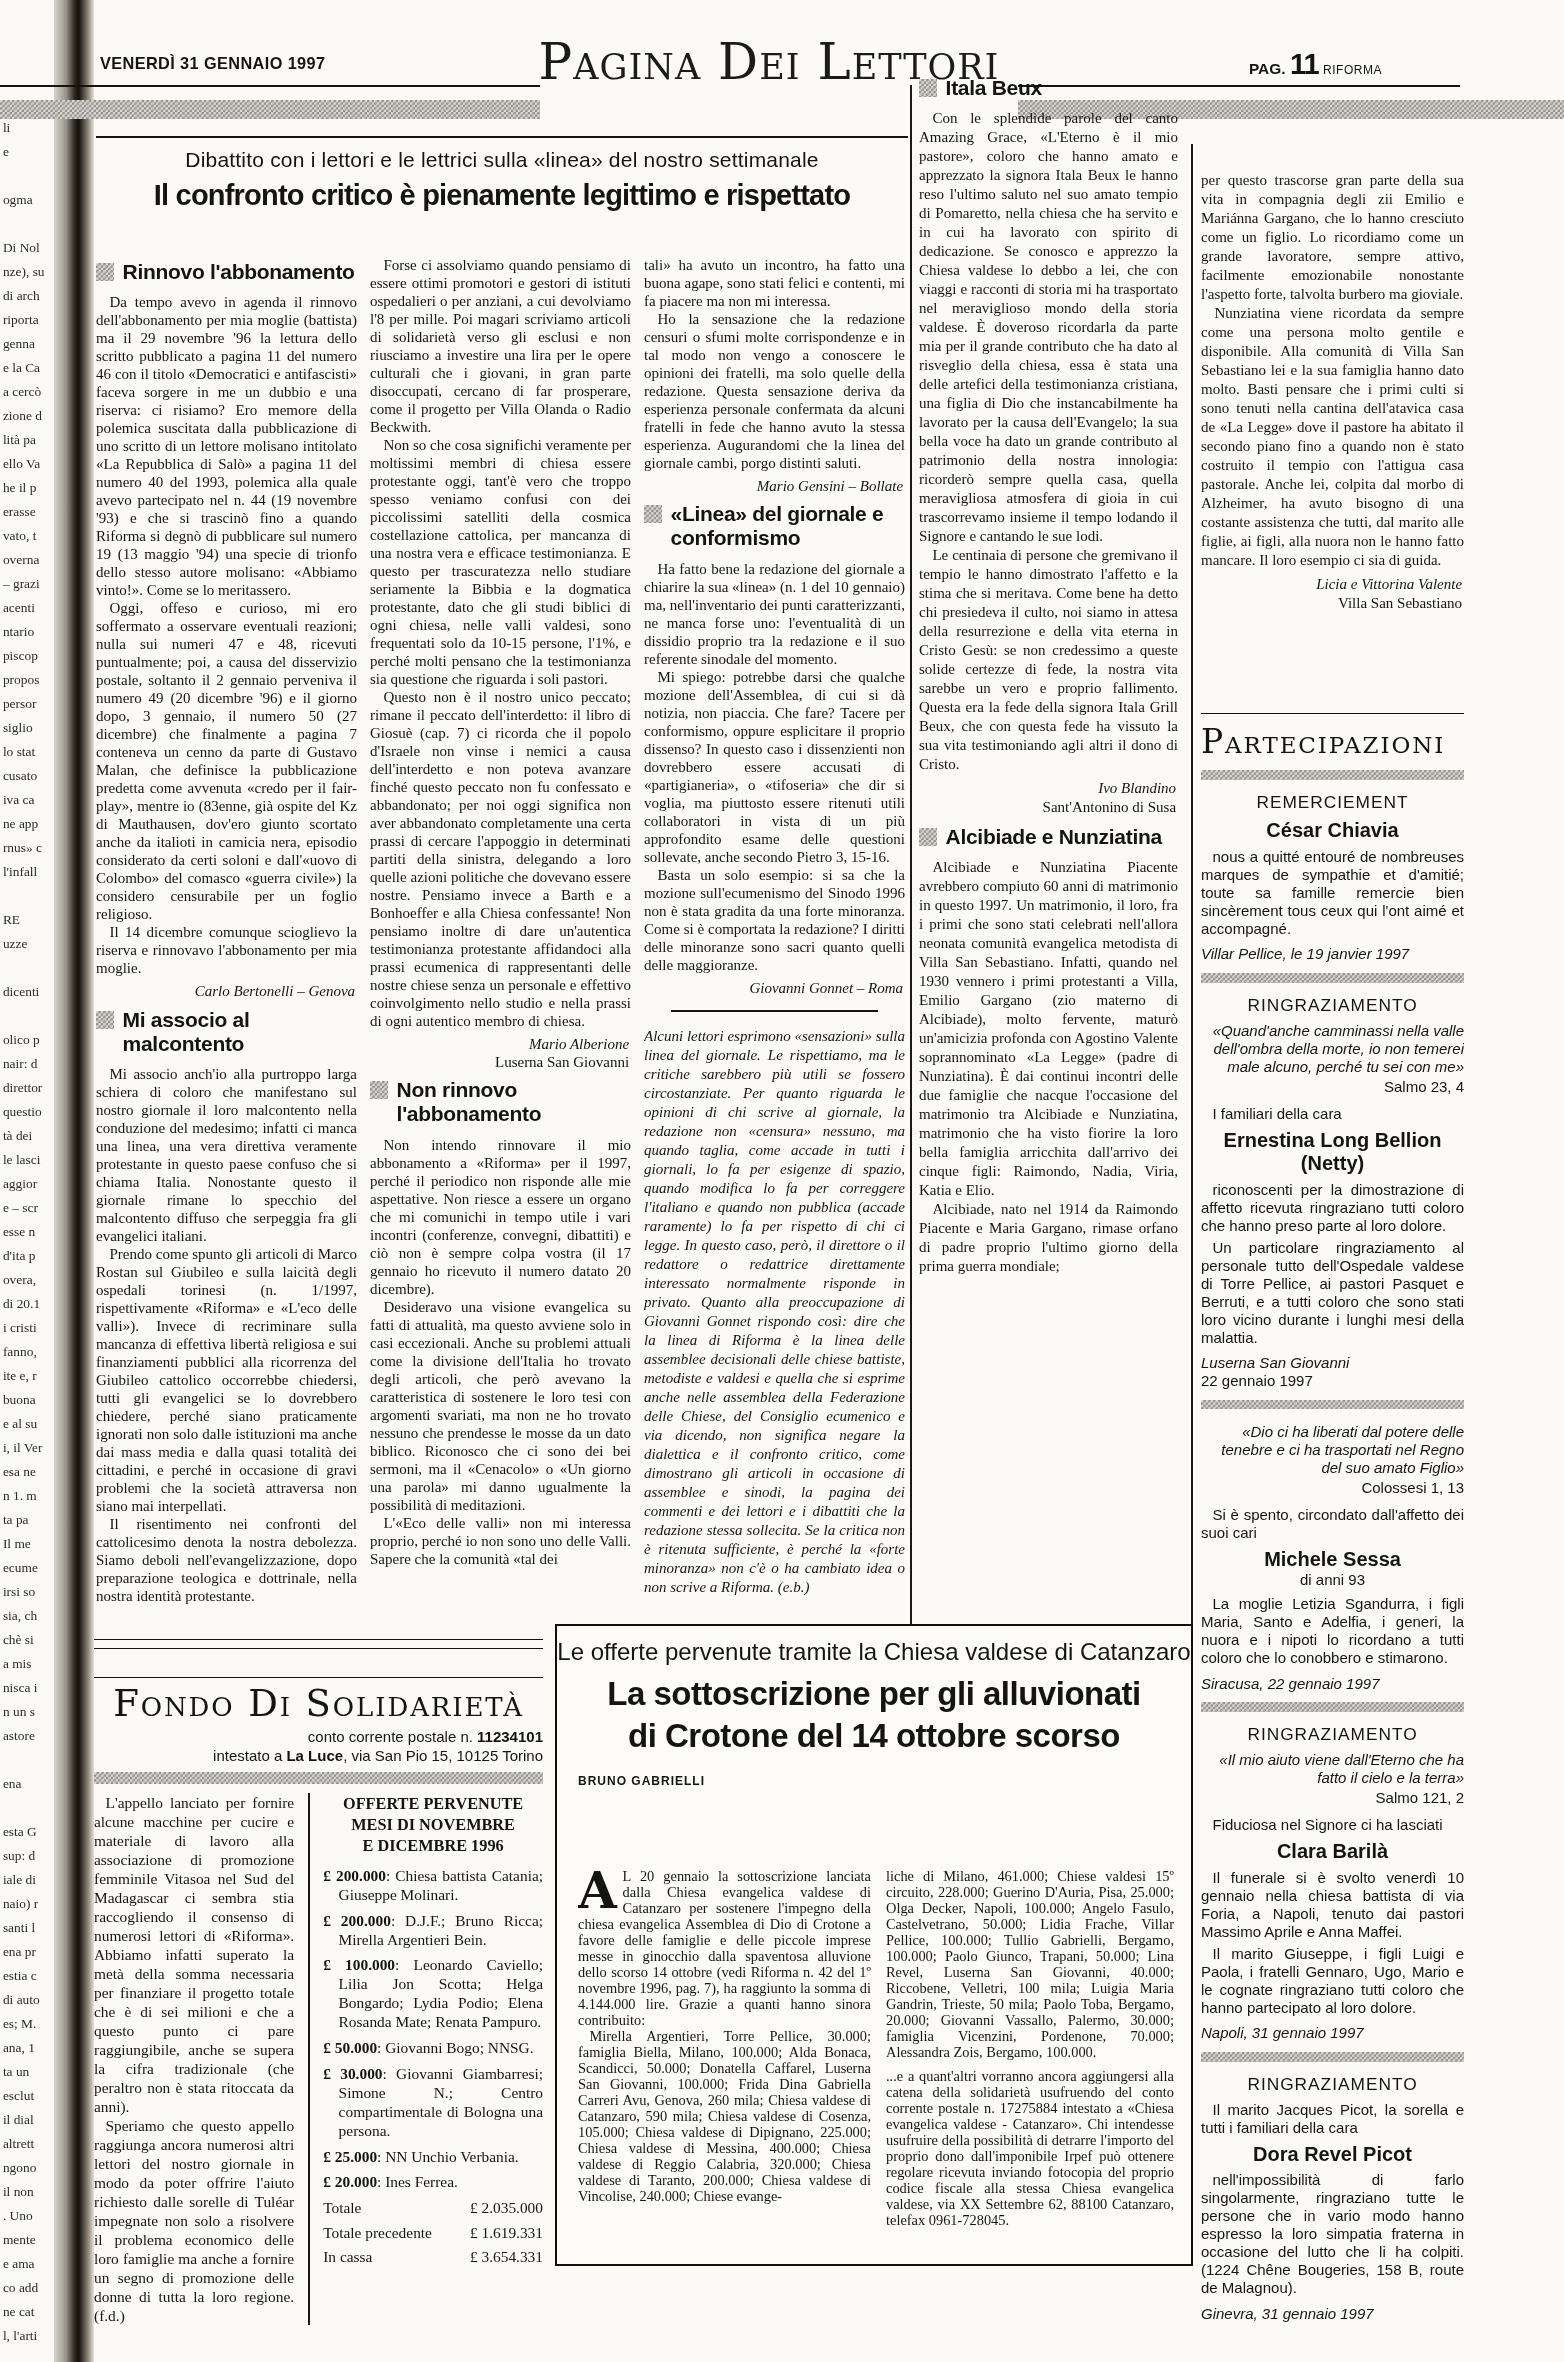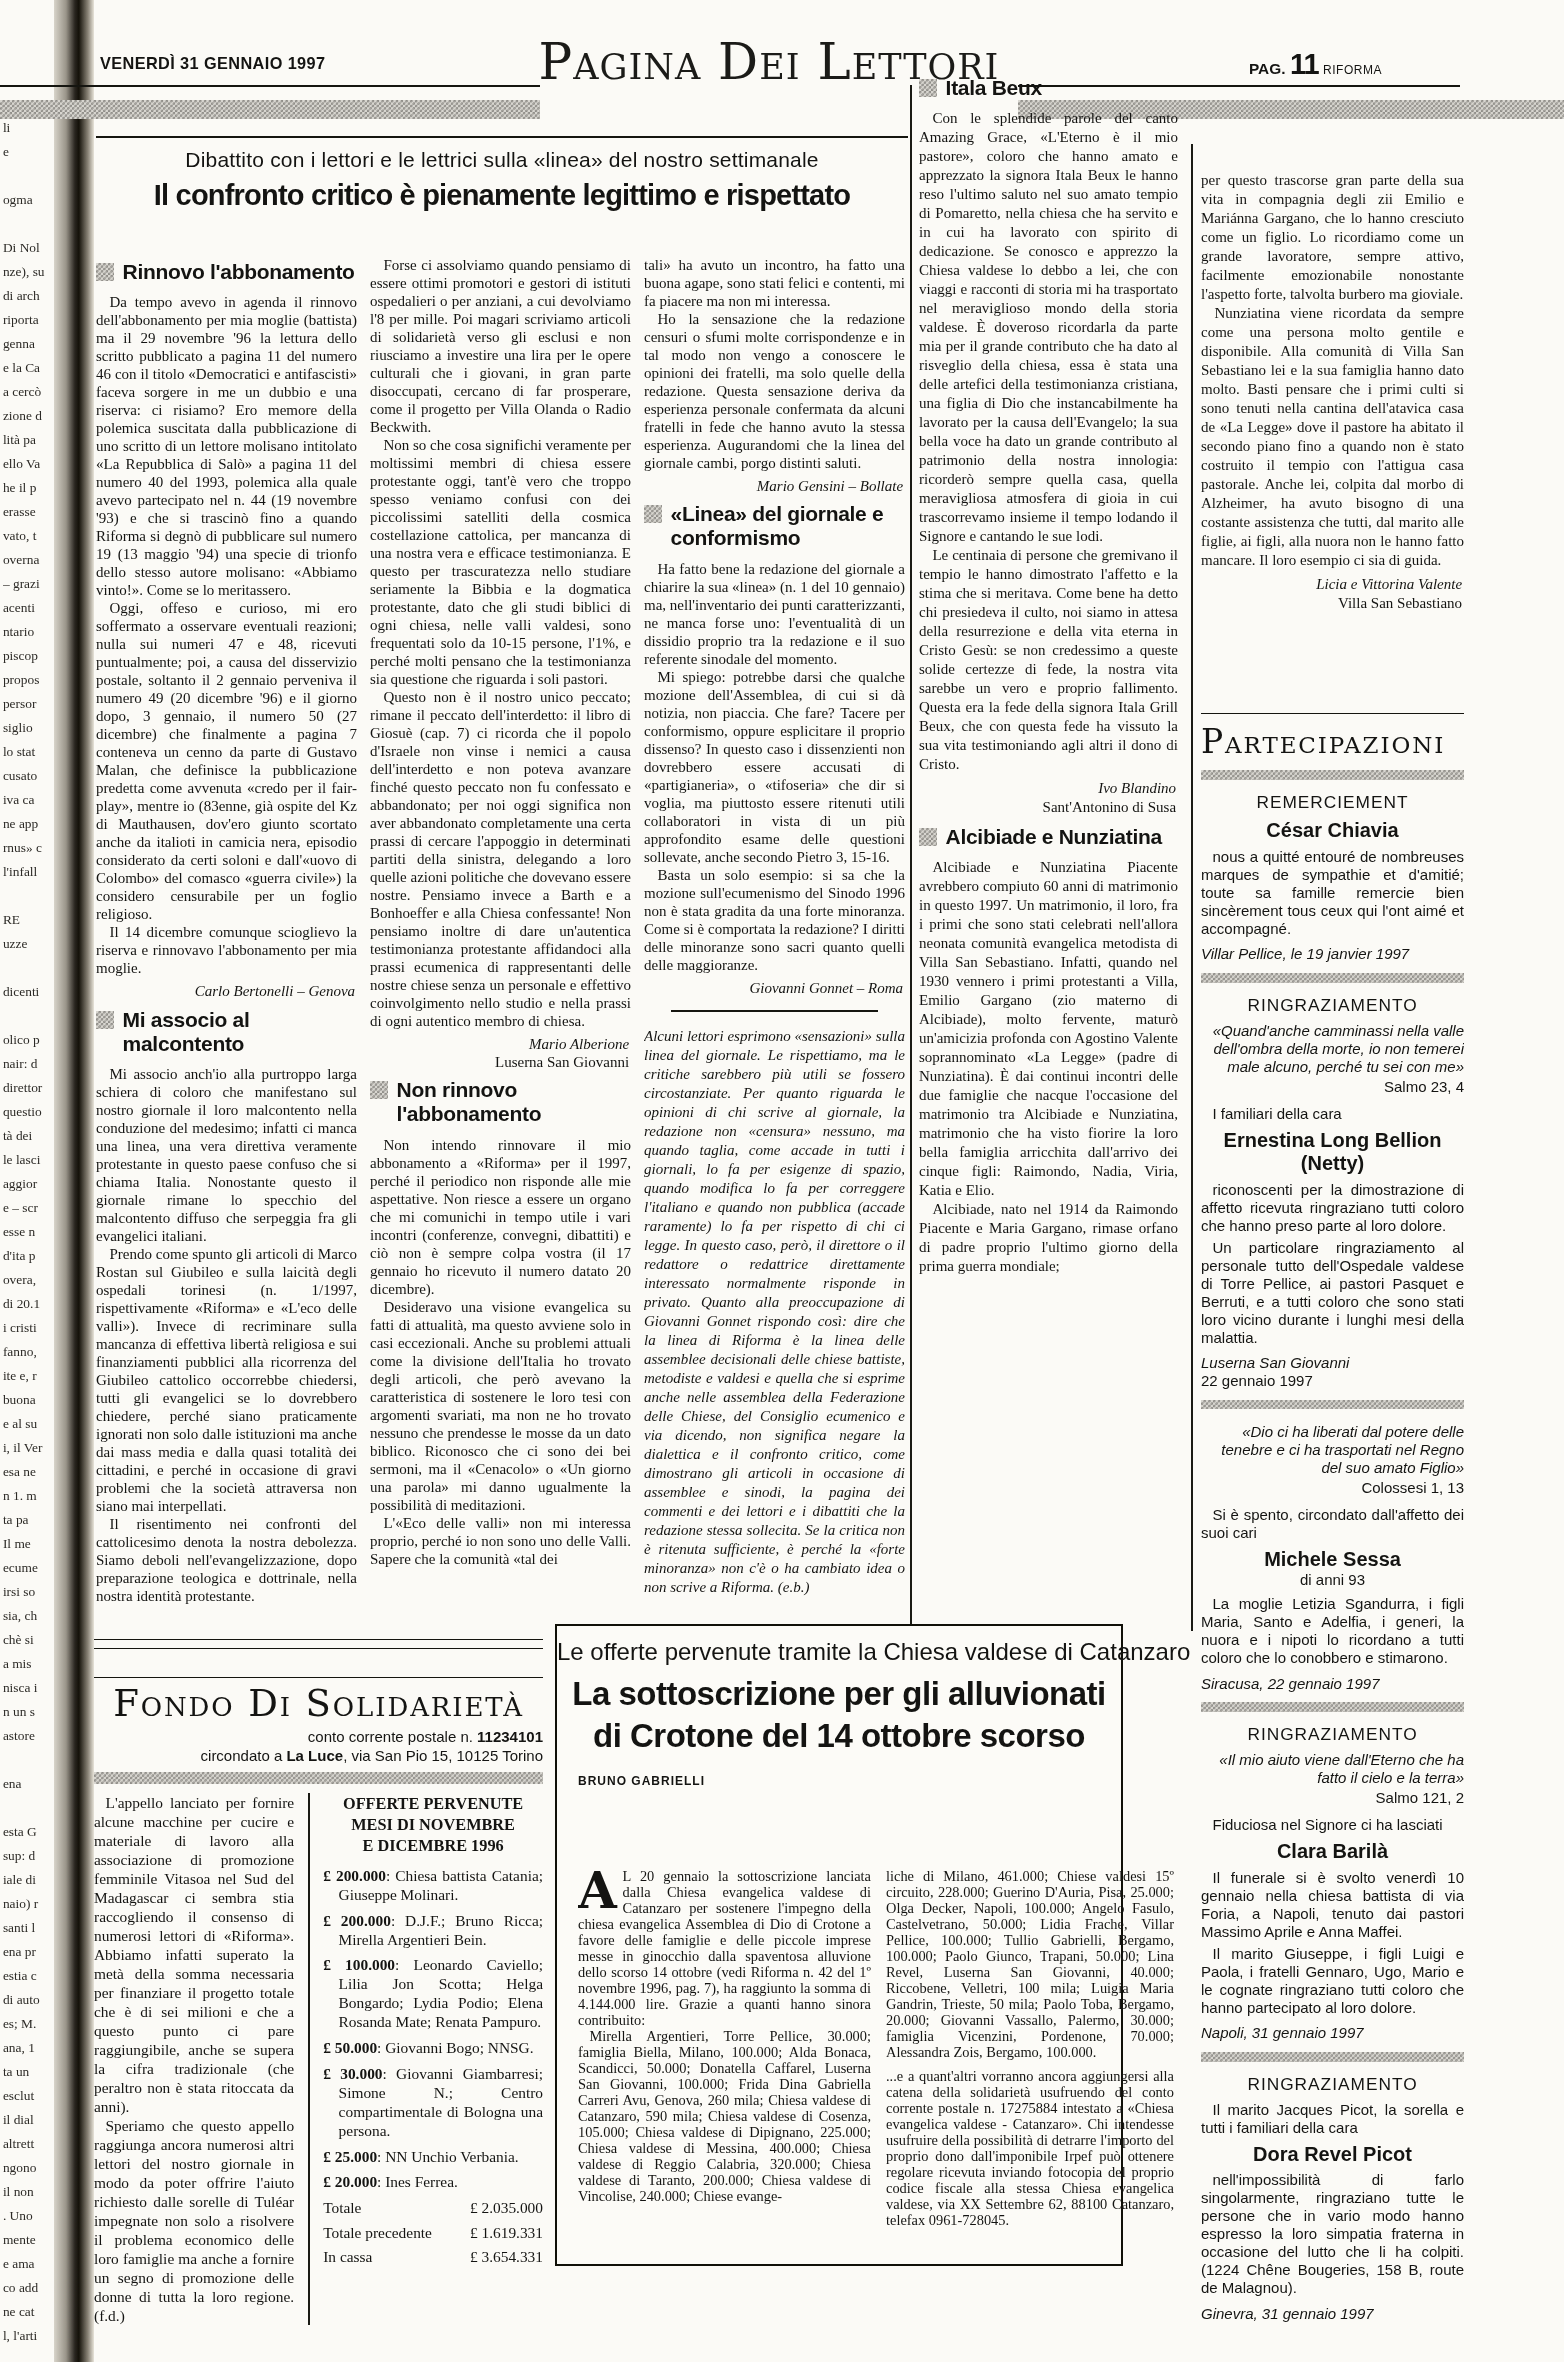--- a/index.html
+++ b/index.html
@@ -64,21 +64,21 @@
   .fondo-bar{height:11.5px;margin:7.7px 0 9.6px;}
   .fondo-cols{display:flex;gap:4px;}
   .fondo-left{width:204px;font-size:15.4px;line-height:19px;text-align:justify;}
   .fondo-div{width:1.9px;background:#1a1a14;margin:0 9.6px;}
   .fondo-right{width:224px;font-size:15.4px;line-height:19px;}
   .offers-h{font-weight:bold;text-align:center;font-size:16.3px;line-height:21px;margin-bottom:9.6px;}
   .offer{padding-left:15.4px;text-indent:-15.4px;margin:0 0 6.7px;text-align:justify;}
   .offer b{font-weight:bold;}
   .tot{display:flex;justify-content:space-between;margin-top:5.8px;}
   
-  #catz{left:555px;top:1624px;width:568px;height:642px;border:2.9px solid #101008;background:#fcfbf7;box-sizing:border-box;}
+  #catz{left:555px;top:1624px;width:638px;height:642px;border:2.9px solid #101008;background:#fcfbf7;box-sizing:border-box;}
   .catz-kicker{text-align:center;font-family:"Liberation Sans",sans-serif;font-size:24px;margin-top:11.5px;white-space:nowrap;}
   .catz-title{text-align:center;font-family:"Liberation Sans",sans-serif;font-weight:800;font-size:33px;
     line-height:42px;letter-spacing:-0.5px;margin-top:7.7px;}
   .catz-by{font-family:"Liberation Sans",sans-serif;font-weight:bold;font-size:12px;letter-spacing:1px;
     margin:17.3px 0 0 21px;}
   .catz-col{position:absolute;top:242px;width:293px;height:377px;overflow:hidden;
     font-size:14.4px;line-height:16px;text-align:justify;}
   .dropcap{float:left;font-family:"DejaVu Serif",serif;font-weight:bold;font-size:50px;line-height:42px;
     padding:1.9px 5.8px 0 0;}
 </style>
@@ -345,21 +345,21 @@
 </div>
 
 <div class="abs dblrule" style="left:94px;top:1639px;width:449px;"></div>
 
 <div class="abs" id="fondo">
   <div class="fondo-title">Fondo Di Solidarietà</div>
   <div class="fondo-acct">
     <span>conto corrente postale n. </span><b>11234101</b>
   </div>
   <div class="fondo-acct" style="margin-top:0;">
-    <span>circondato a </span><b>La Luce</b><span>, via San Pio 15, 10125 Torino</span>
+    <span>intestato a </span><b>La Luce</b><span>, via San Pio 15, 10125 Torino</span>
   </div>
   <div class="fondo-bar hatch"></div>
   <div class="fondo-cols">
     <div class="fondo-left">
       <p class="bp" style="text-indent:11.5px;">L'appello lanciato per fornire alcune macchine per cucire e materiale di lavoro alla associazione di promozione femminile Vitasoa nel Sud del Madagascar ci sembra stia raccogliendo il consenso di numerosi lettori di «Riforma». Abbiamo infatti superato la metà della somma necessaria per finanziare il progetto totale che è di sei milioni e che a questo punto ci pare raggiungibile, anche se supera la cifra tradizionale (che peraltro non è stata ritoccata da anni).</p>
       <p class="bp" style="text-indent:11.5px;">Speriamo che questo appello raggiunga ancora numerosi altri lettori del nostro giornale in modo da poter offrire l'aiuto richiesto dalle sorelle di Tuléar impegnate non solo a risolvere il problema economico delle loro famiglie ma anche a fornire un segno di promozione delle donne di tutta la loro regione. (f.d.)</p>
     </div>
     <div class="fondo-div"></div>
     <div class="fondo-right">
       <div class="offers-h">

